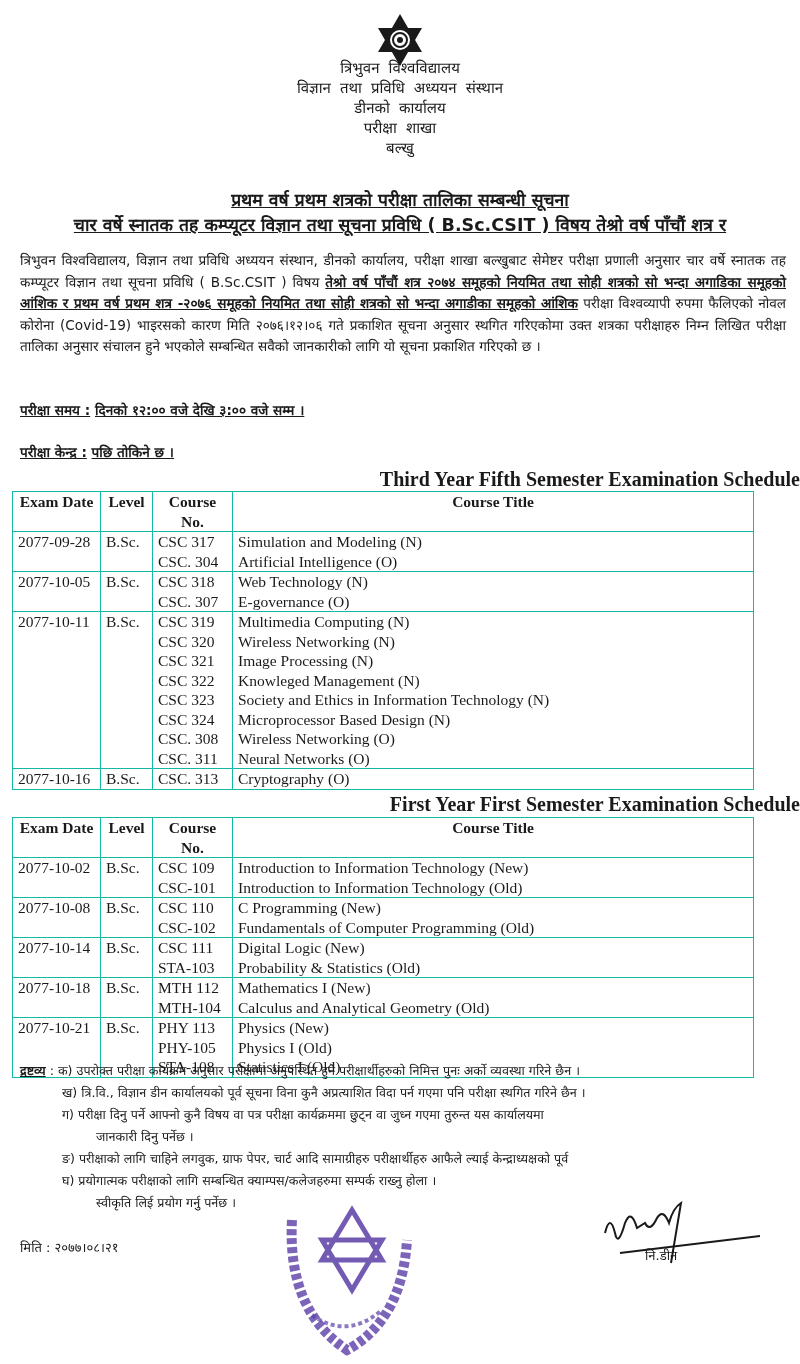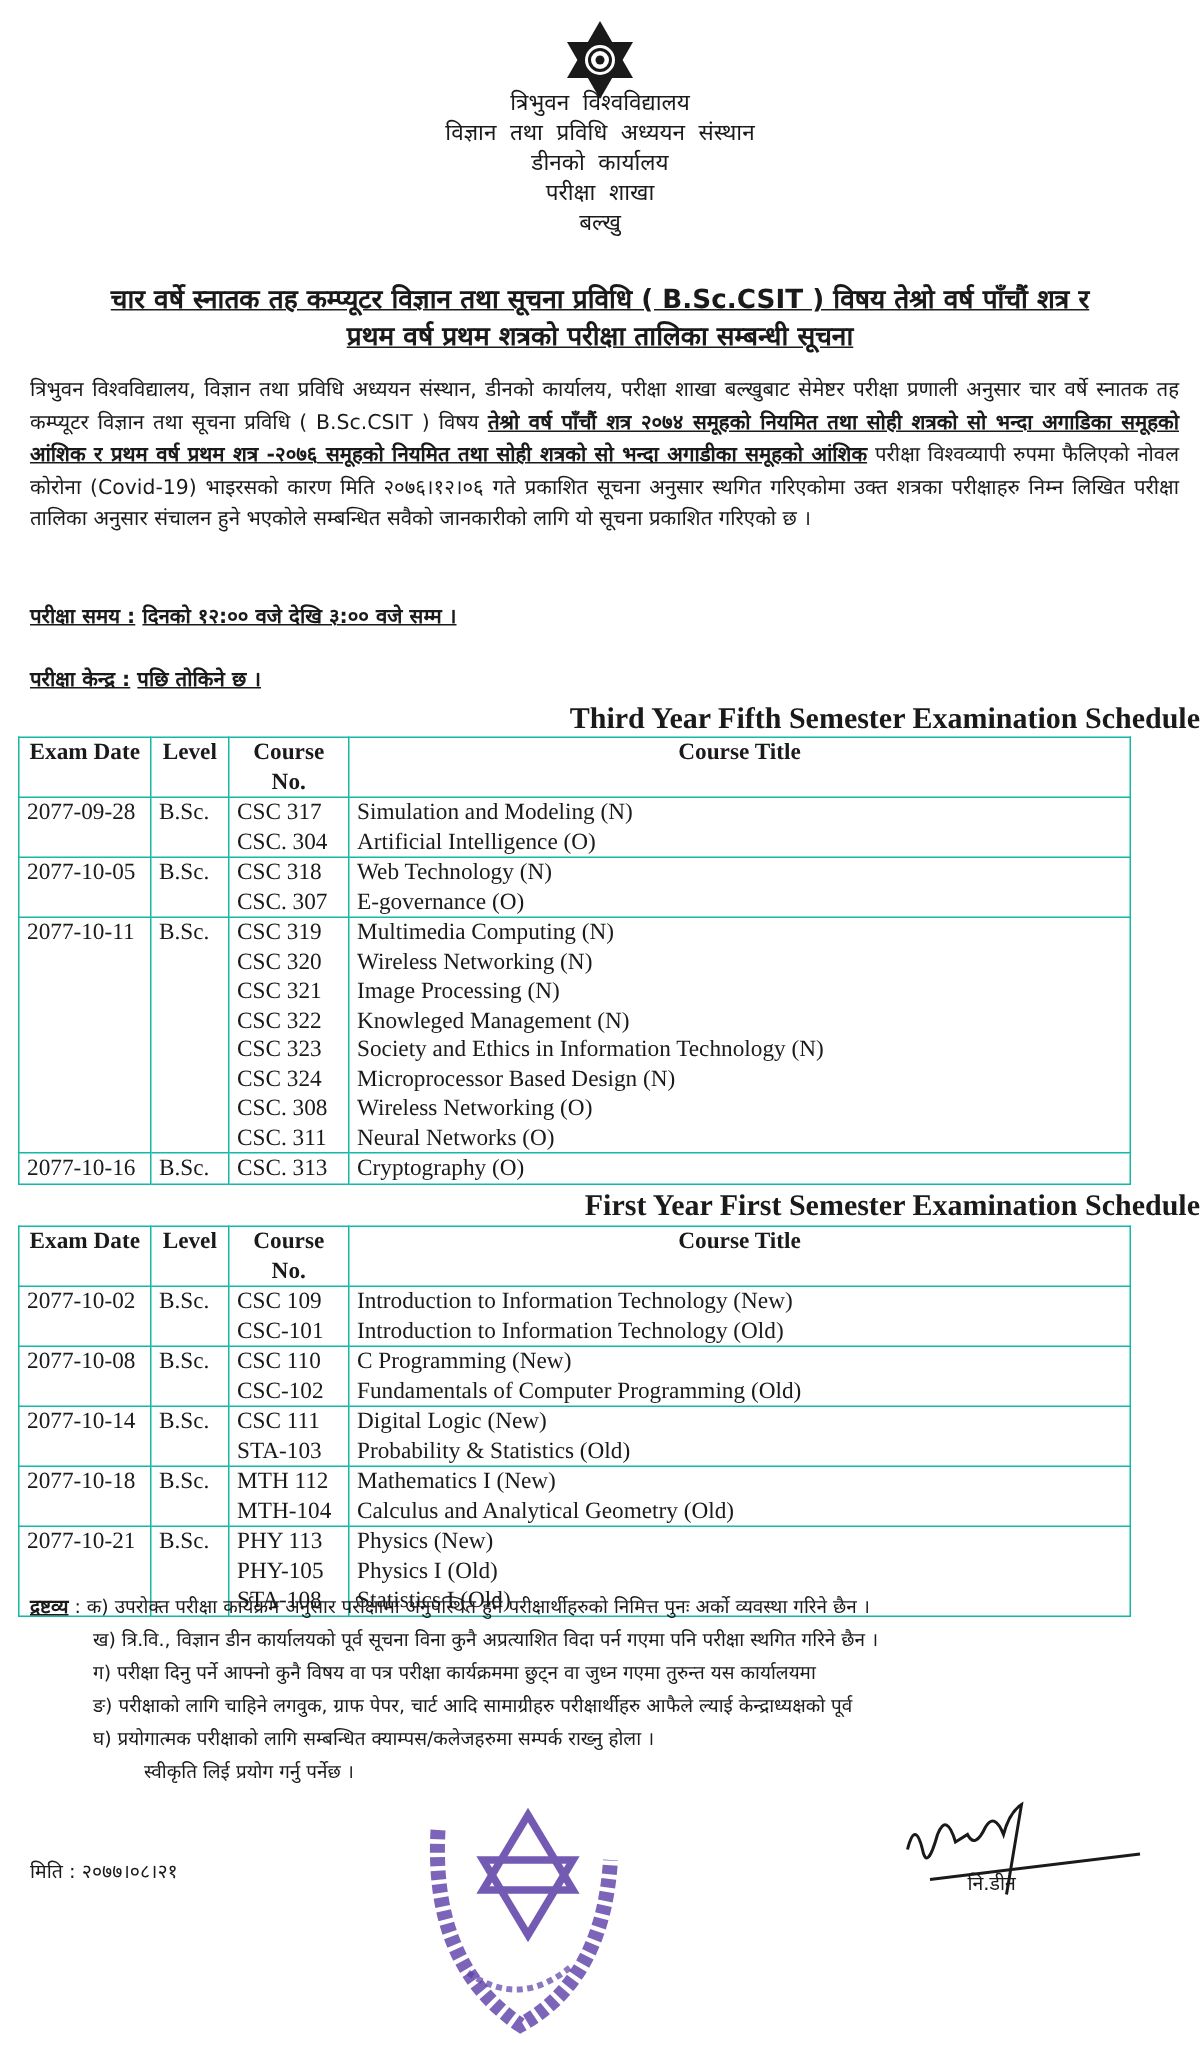--- a/index.html
+++ b/index.html
@@ -50,22 +50,22 @@
 </div>
 <div class="abs head-lines">
   <div>त्रिभुवन विश्वविद्यालय</div>
   <div>विज्ञान तथा प्रविधि अध्ययन संस्थान</div>
   <div>डीनको कार्यालय</div>
   <div>परीक्षा शाखा</div>
   <div>बल्खु</div>
 </div>
 
 <div class="abs title">
+  <div><span>प्रथम वर्ष प्रथम शत्रको परीक्षा तालिका सम्बन्धी सूचना</span></div>
   <div><span>चार वर्षे स्नातक तह कम्प्यूटर विज्ञान तथा सूचना प्रविधि ( B.Sc.CSIT ) विषय तेश्रो वर्ष पाँचौं शत्र र</span></div>
-  <div><span>प्रथम वर्ष प्रथम शत्रको परीक्षा तालिका सम्बन्धी सूचना</span></div>
 </div>
 
 <div class="abs para">
   <span>त्रिभुवन विश्वविद्यालय, विज्ञान तथा प्रविधि अध्ययन संस्थान, डीनको कार्यालय, परीक्षा शाखा बल्खुबाट सेमेष्टर परीक्षा प्रणाली अनुसार चार वर्षे स्नातक तह कम्प्यूटर विज्ञान तथा सूचना प्रविधि ( B.Sc.CSIT ) विषय </span><span class="u">तेश्रो वर्ष पाँचौं शत्र २०७४ समूहको नियमित तथा सोही शत्रको सो भन्दा अगाडिका समूहको आंशिक र प्रथम वर्ष प्रथम शत्र -२०७६ समूहको नियमित तथा सोही शत्रको सो भन्दा अगाडीका समूहको आंशिक</span><span> परीक्षा विश्वव्यापी रुपमा फैलिएको नोवल कोरोना (Covid-19) भाइरसको कारण मिति २०७६।१२।०६ गते प्रकाशित सूचना अनुसार स्थगित गरिएकोमा उक्त शत्रका परीक्षाहरु निम्न लिखित परीक्षा तालिका अनुसार संचालन हुने भएकोले सम्बन्धित सवैको जानकारीको लागि यो सूचना प्रकाशित गरिएको छ ।</span>
 </div>
 
 <div class="abs meta-line" style="top:400px;text-align:right;">
   <span class="u">परीक्षा समय :</span>
   <span class="u">दिनको १२:०० वजे देखि ३:०० वजे सम्म ।</span>
 </div>
@@ -231,20 +231,21 @@
           <div>Statistics  I (Old)</div>
         </td>
       </tr>
     </tbody>
 </table>
 
 <div class="abs notes">
   <div><span class="label">द्रष्टव्य</span> : <span>क) उपरोक्त परीक्षा कार्यक्रम अनुसार परीक्षामा अनुपस्थित हुने परीक्षार्थीहरुको निमित्त पुनः अर्को व्यवस्था गरिने छैन ।</span></div>
   <div class="note-indent">ख) त्रि.वि., विज्ञान डीन कार्यालयको पूर्व सूचना विना कुनै अप्रत्याशित विदा पर्न गएमा पनि परीक्षा स्थगित गरिने छैन ।</div>
   <div class="note-indent">ग) परीक्षा दिनु पर्ने आफ्नो कुनै विषय वा पत्र परीक्षा कार्यक्रममा छुट्न वा जुध्न गएमा तुरुन्त यस कार्यालयमा</div>
+  <div class="note-indent2">जानकारी दिनु पर्नेछ ।</div>
   <div class="note-indent">ङ) परीक्षाको लागि चाहिने लगवुक, ग्राफ पेपर, चार्ट आदि सामाग्रीहरु परीक्षार्थीहरु आफैले ल्याई केन्द्राध्यक्षको पूर्व</div>
   <div class="note-indent">घ) प्रयोगात्मक परीक्षाको लागि सम्बन्धित क्याम्पस/कलेजहरुमा सम्पर्क राख्नु होला ।</div>
   <div class="note-indent2">स्वीकृति लिई प्रयोग गर्नु पर्नेछ ।</div>
 </div>
 
 <div class="abs date-line">मिति : २०७७।०८।२१</div>
 
 <div class="abs seal">
   <svg width="130" height="160" viewBox="0 0 130 160">
     <g fill="none" stroke="#5b3fa8" stroke-width="5" opacity="0.85">

